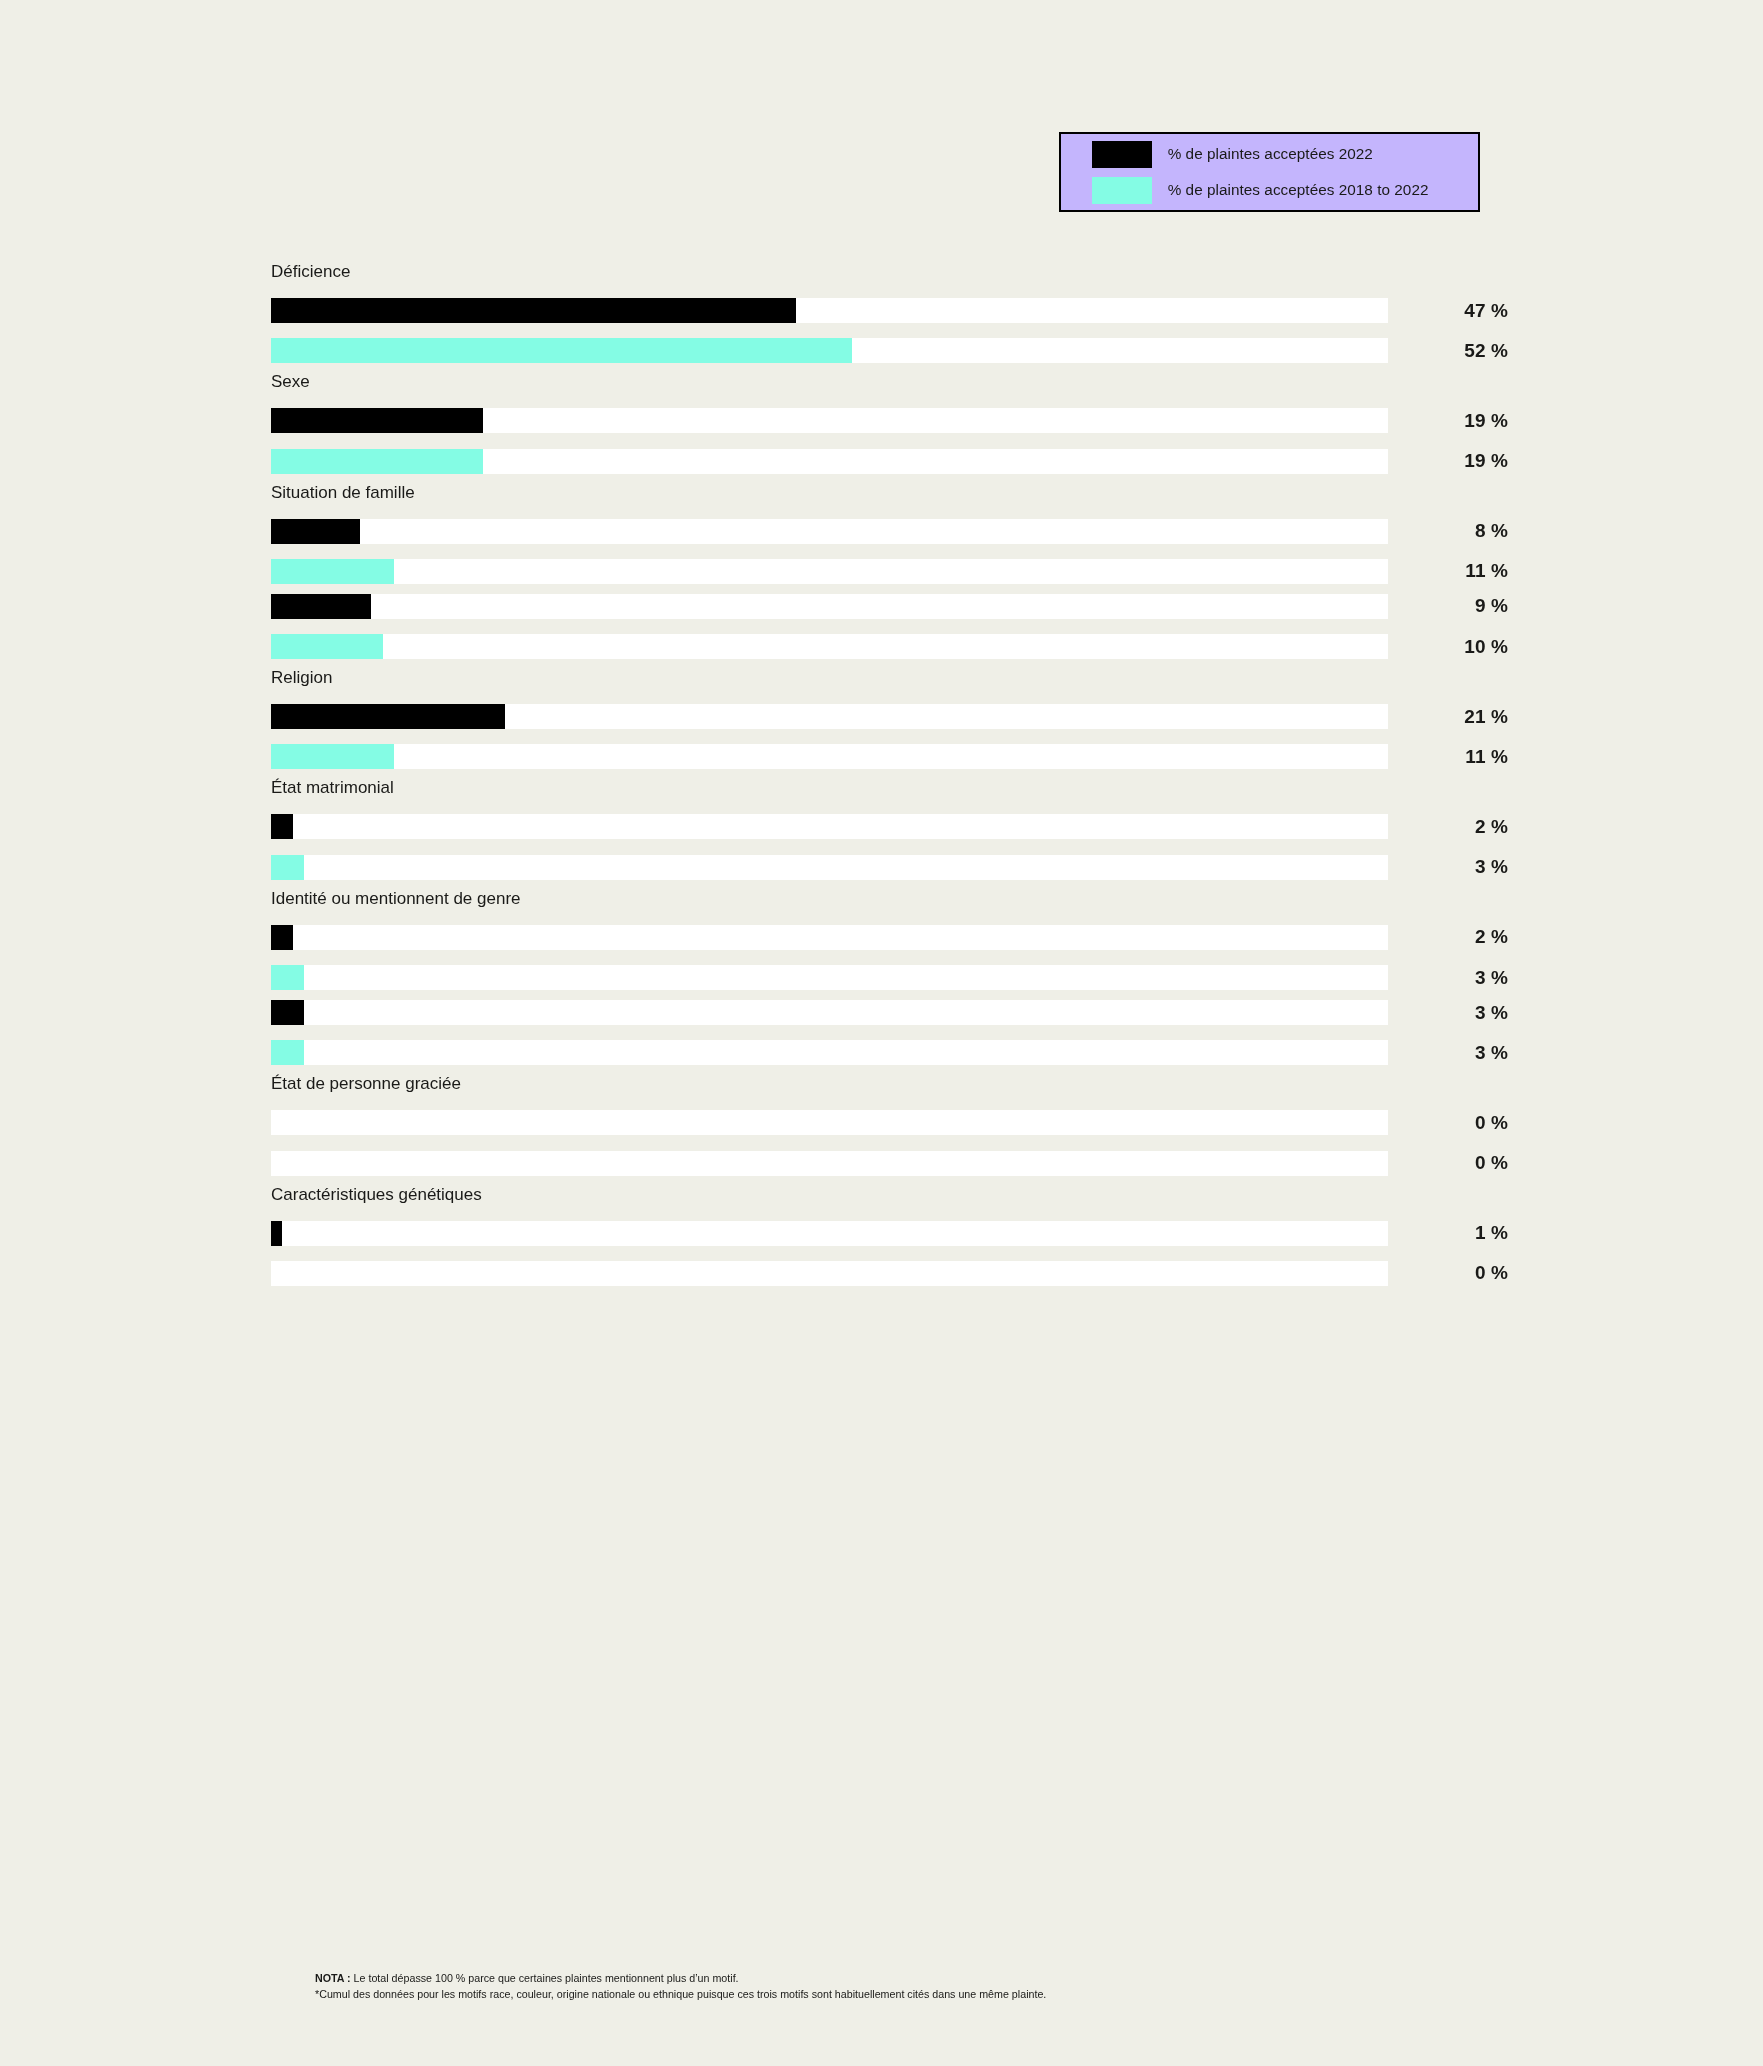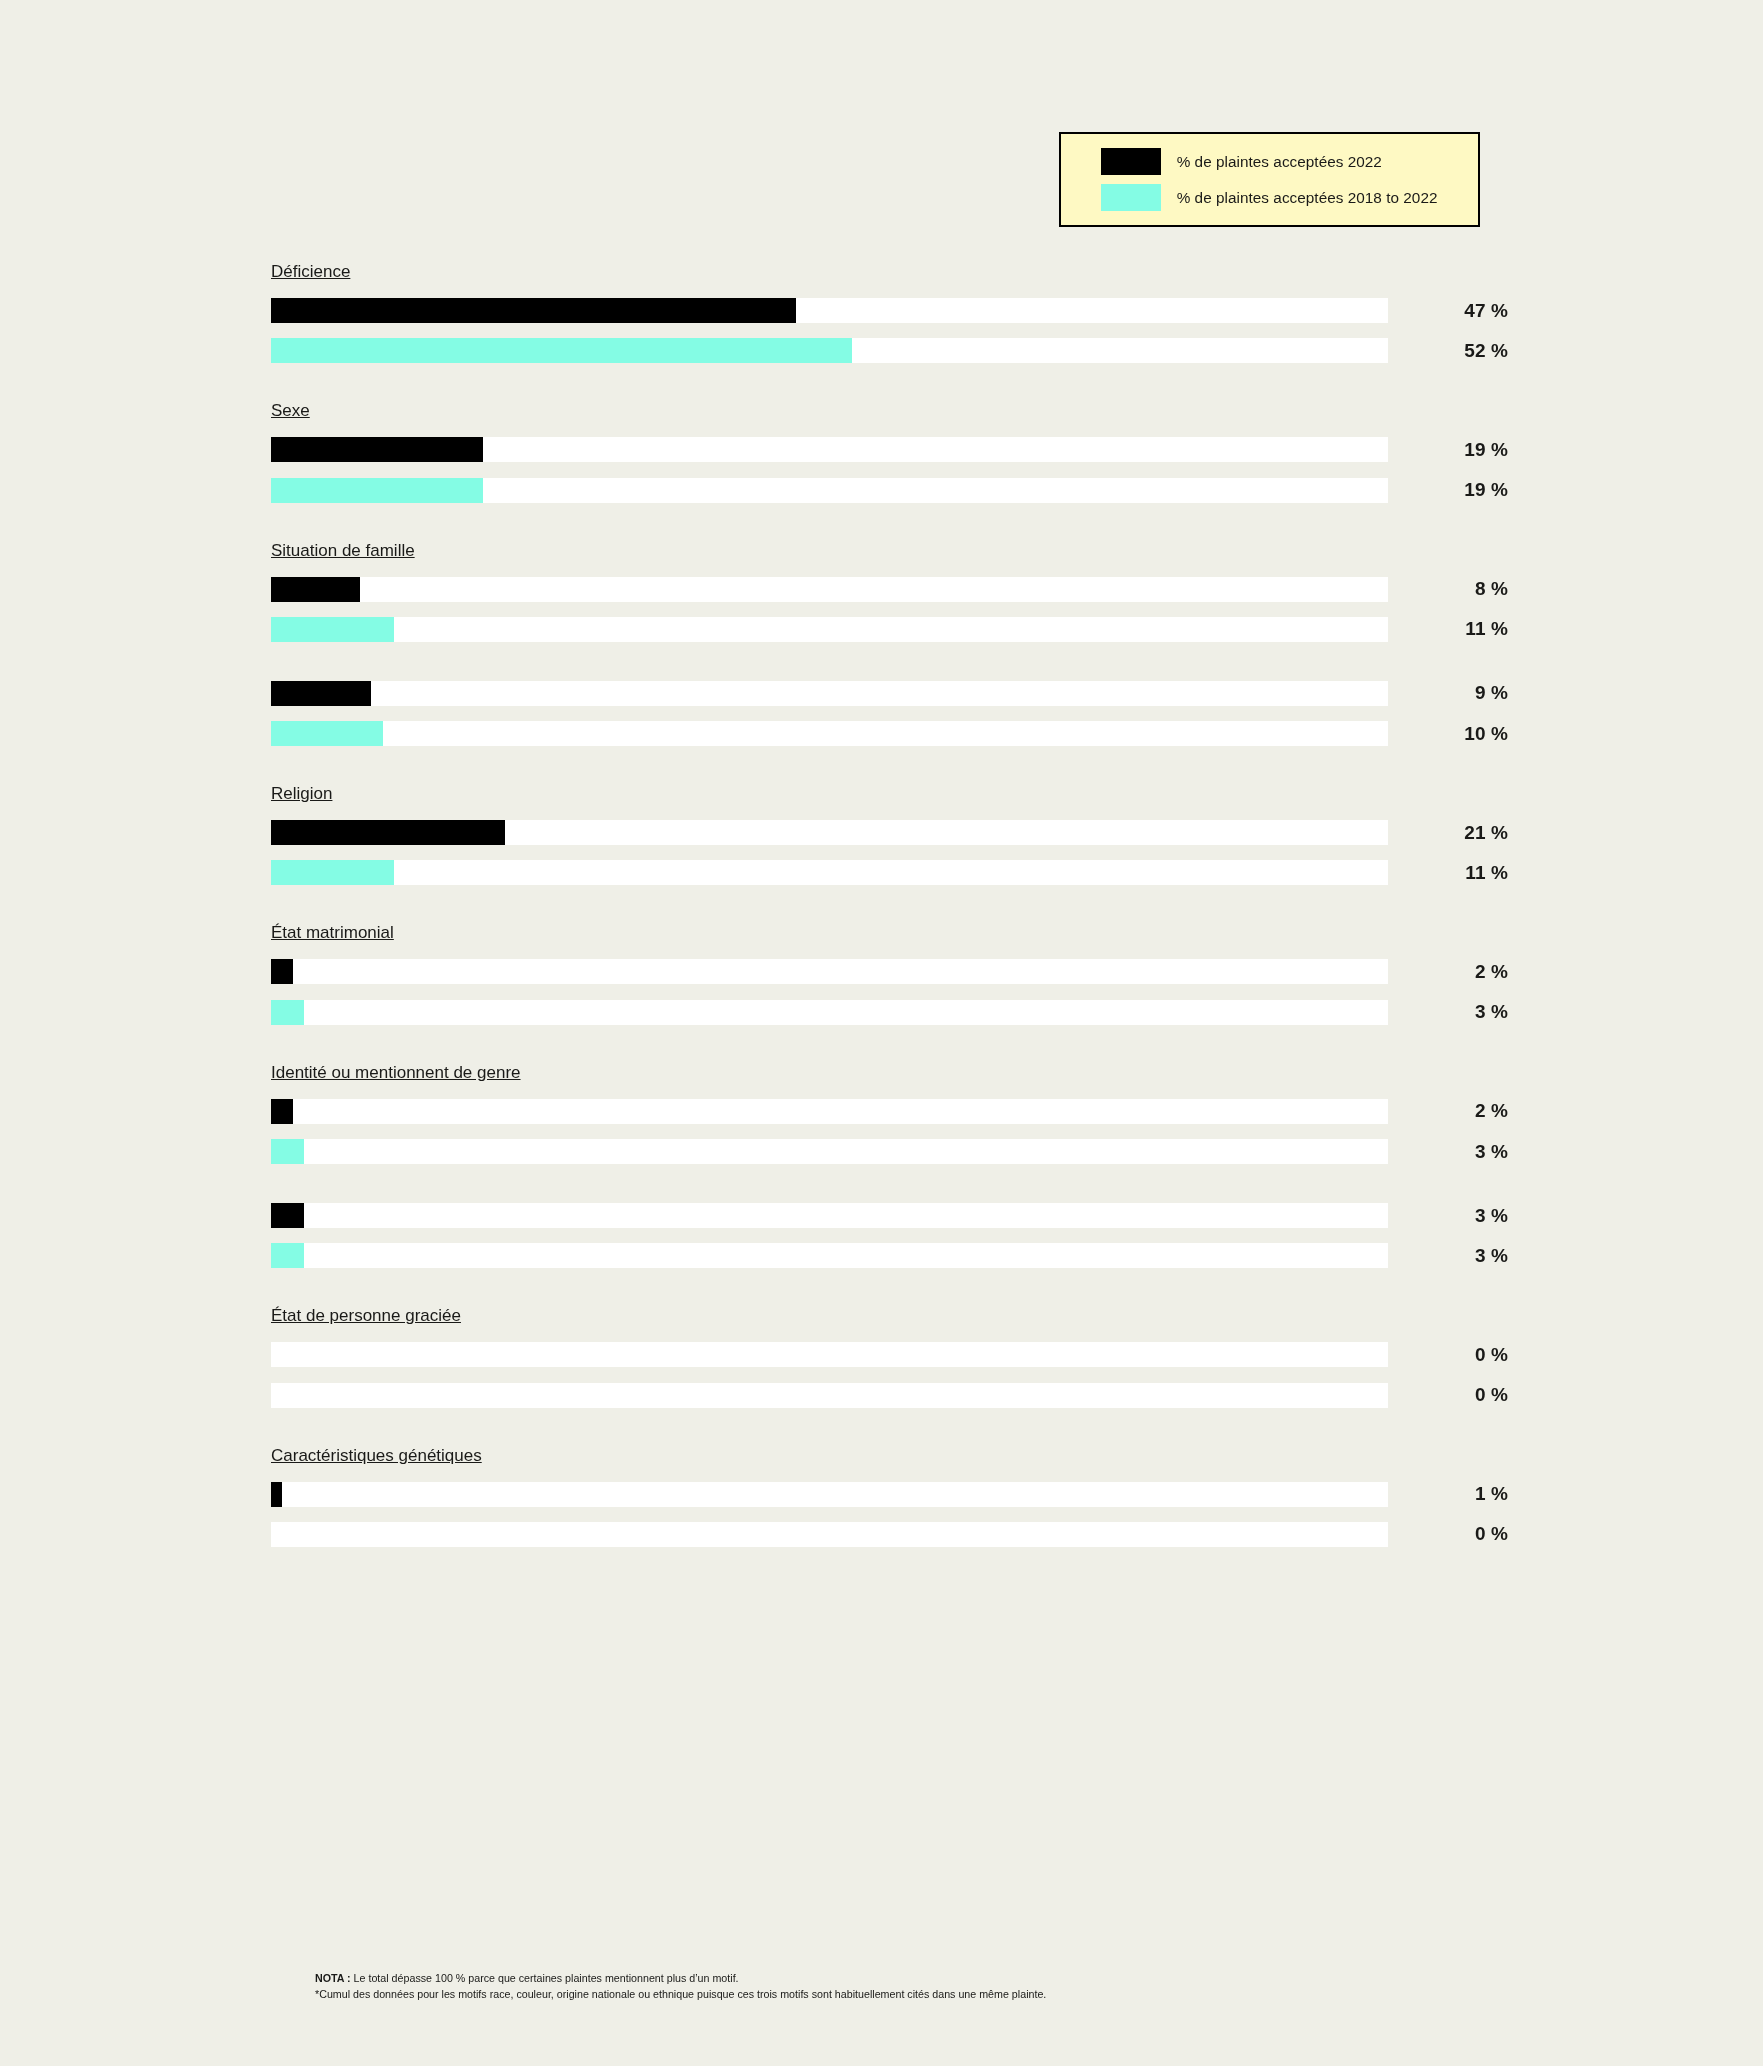--- a/index.html
+++ b/index.html
@@ -15,28 +15,28 @@
     overflow: hidden;
     position: relative;
   }
 
   
   .legend {
     position: absolute;
     left: 1059px;
     top: 132px;
     width: 421px;
-    height: 95px;
+    height: 80px;
     border: 2.5px solid #000000;
     box-sizing: border-box;
-    background: #fef9c3;
+    background: #c4b5fd;
     display: flex;
     flex-direction: column;
     justify-content: center;
-    padding: 0 0 0 40px;
+    padding: 0 0 0 31px;
   }
   .legend-row {
     display: flex;
     align-items: center;
     height: 36px;
   }
   .legend-swatch {
     width: 60px;
     height: 27px;
     flex: 0 0 auto;
@@ -52,21 +52,21 @@
   }
 
   
   .chart {
     position: absolute;
     left: 271px;
     top: 263px;
     width: 1117px;
   }
 
-  .group { margin-bottom: 39px; text-decoration: underline; }
+  .group { margin-bottom: 10px; }
 
   .group-label {
     font-size: 17px;
     line-height: 1;
     margin-left: 0;
     margin-bottom: 18px;
     white-space: nowrap;
     font-weight: 400;
   }
 

